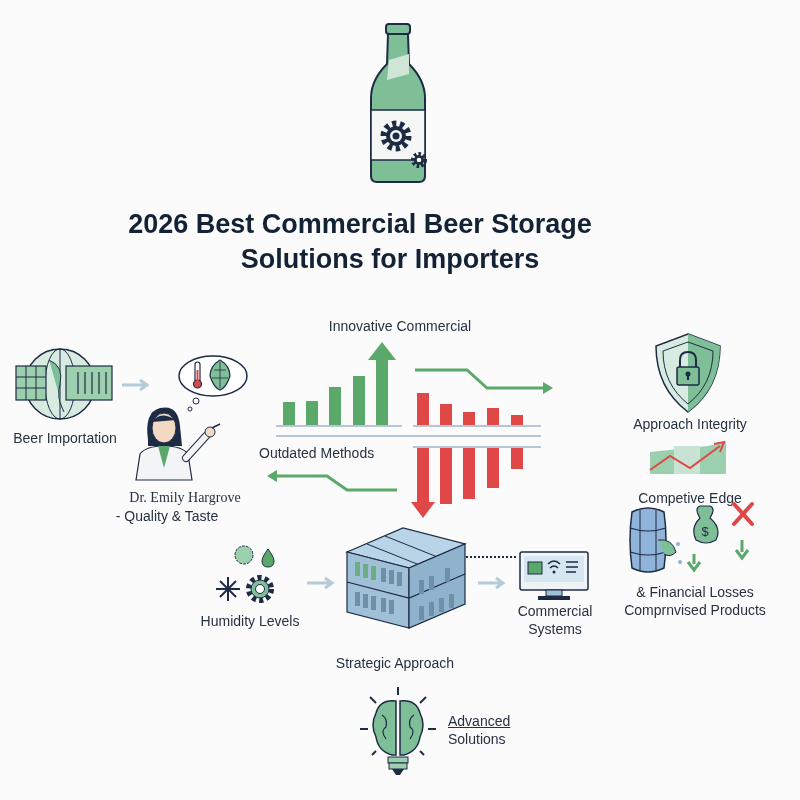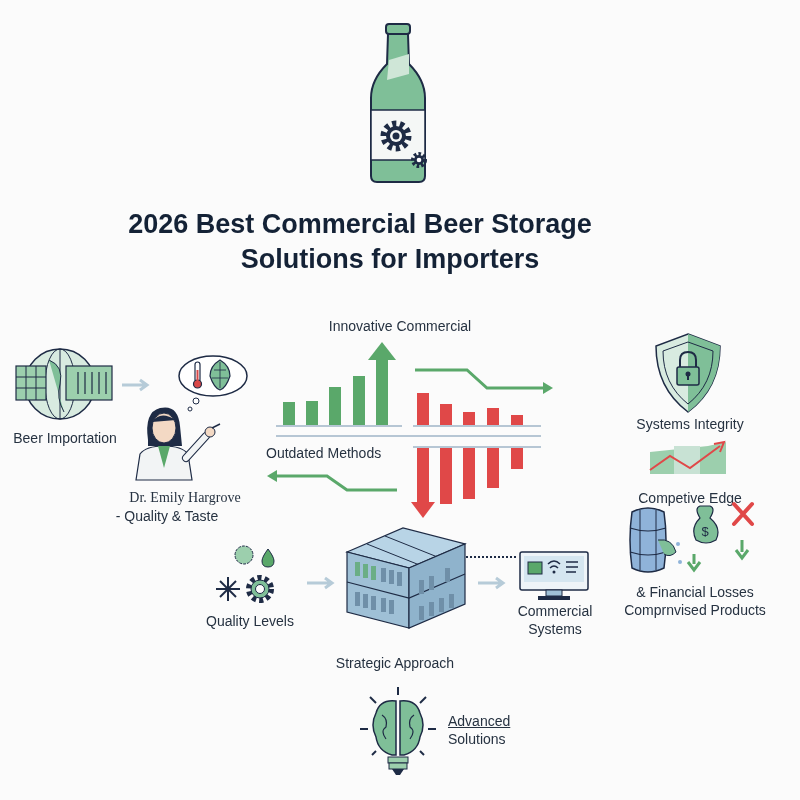--- a/index.html
+++ b/index.html
@@ -119,34 +119,34 @@
       <path d="M146 172 L158 188 L170 172 Z"></path>
       <rect x="154" y="160" width="8" height="14"></rect>
     </g>
 
     <path d="M150 40 L202 40 L222 58 L282 58" fill="none" stroke="#5aa86a" stroke-width="3"></path>
     <path d="M278 52 L288 58 L278 64 Z" fill="#5aa86a"></path>
     <path d="M132 160 L82 160 L62 146 L8 146" fill="none" stroke="#5aa86a" stroke-width="3"></path>
     <path d="M12 140 L2 146 L12 152 Z" fill="#5aa86a"></path>
   </svg>
 </div>
-<div class="abs label" style="left:266px;top:444px;width:140px;text-align:left;font-size:14px;">Outdated Methods</div>
+<div class="abs label" style="left:259px;top:444px;width:140px;text-align:left;font-size:14px;">Outdated Methods</div>
 
 <div class="abs" style="left:652px;top:332px;">
   <svg width="72" height="82" viewBox="0 0 72 82">
     <path d="M36 2 L68 14 Q68 56 36 80 Q4 56 4 14 Z" fill="#d8ebe0" stroke="#1e2b45" stroke-width="1.5"></path>
     <path d="M36 2 L68 14 Q68 56 36 80 Z" fill="#7fbf98"></path>
     <path d="M36 10 L61 19 Q61 52 36 72 Q11 52 11 19 Z" fill="none" stroke="#1e2b45" stroke-width="1"></path>
     <path d="M28 36 V28 Q28 20 36 20 Q44 20 44 28 V36" fill="none" stroke="#1e2b45" stroke-width="2"></path>
     <rect x="25" y="35" width="22" height="18" rx="2" fill="#7fbf98" stroke="#1e2b45" stroke-width="1.5"></rect>
     <circle cx="36" cy="42" r="2.5" fill="#1e2b45"></circle>
     <line x1="36" y1="43" x2="36" y2="48" stroke="#1e2b45" stroke-width="2"></line>
   </svg>
 </div>
-<div class="abs label" style="left:620px;top:415px;width:140px;">Systems Integrity</div>
+<div class="abs label" style="left:620px;top:415px;width:140px;">Approach Integrity</div>
 
 <div class="abs" style="left:648px;top:440px;">
   <svg width="80" height="36" viewBox="0 0 80 36">
     <path d="M2 12 L60 6 L78 2 L78 34 L2 34 Z" fill="#9ccfad"></path>
     <rect x="26" y="6" width="26" height="28" fill="#c8e2d4"></rect>
     <path d="M2 30 L22 16 L42 28 L72 6" fill="none" stroke="#e04848" stroke-width="2"></path>
     <path d="M66 4 L76 2 L72 12" fill="none" stroke="#e04848" stroke-width="2"></path>
   </svg>
 </div>
 <div class="abs label" style="left:620px;top:481px;width:140px;margin-top:8px;">Competive Edge</div>
@@ -179,21 +179,21 @@
       <line x1="-8" y1="-8" x2="8" y2="8"></line>
         <line x1="-8" y1="8" x2="8" y2="-8"></line>
     </g>
     <g transform="translate(48,44)">
       <circle r="11" fill="none" stroke="#1e2b45" stroke-width="6" stroke-dasharray="4 3"></circle>
       <circle r="9" fill="#7fbf98" stroke="#1e2b45" stroke-width="1"></circle>
       <circle r="4.5" fill="#fbfbfb" stroke="#1e2b45" stroke-width="1"></circle>
     </g>
   </svg>
 </div>
-<div class="abs label" style="left:190px;top:612px;width:120px;">Quality Levels</div>
+<div class="abs label" style="left:190px;top:612px;width:120px;">Humidity Levels</div>
 <div class="abs" style="left:305px;top:575px;">
   <svg width="32" height="16">
       <path d="M2 8 H26 M20 3 L27 8 L20 13" fill="none" stroke="#b6cbd8" stroke-width="3"></path>
     </svg>
 </div>
 
 <div class="abs" style="left:345px;top:520px;">
   <svg width="125" height="112" viewBox="0 0 125 112">
     <path d="M2 32 L58 8 L120 24 L64 48 Z" fill="#b8d4e6" stroke="#1e2b45" stroke-width="1.2"></path>
     <path d="M22 24 L82 48 M40 16 L100 40" stroke="#1e2b45" stroke-width="1"></path>

